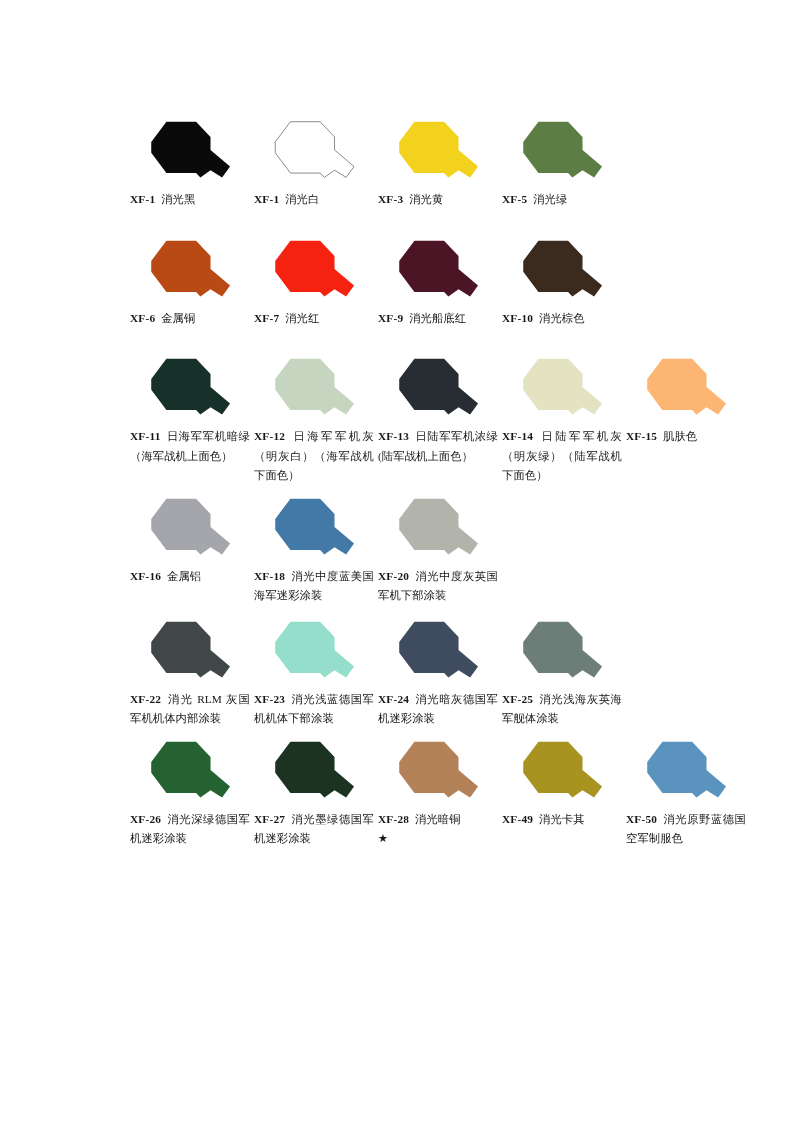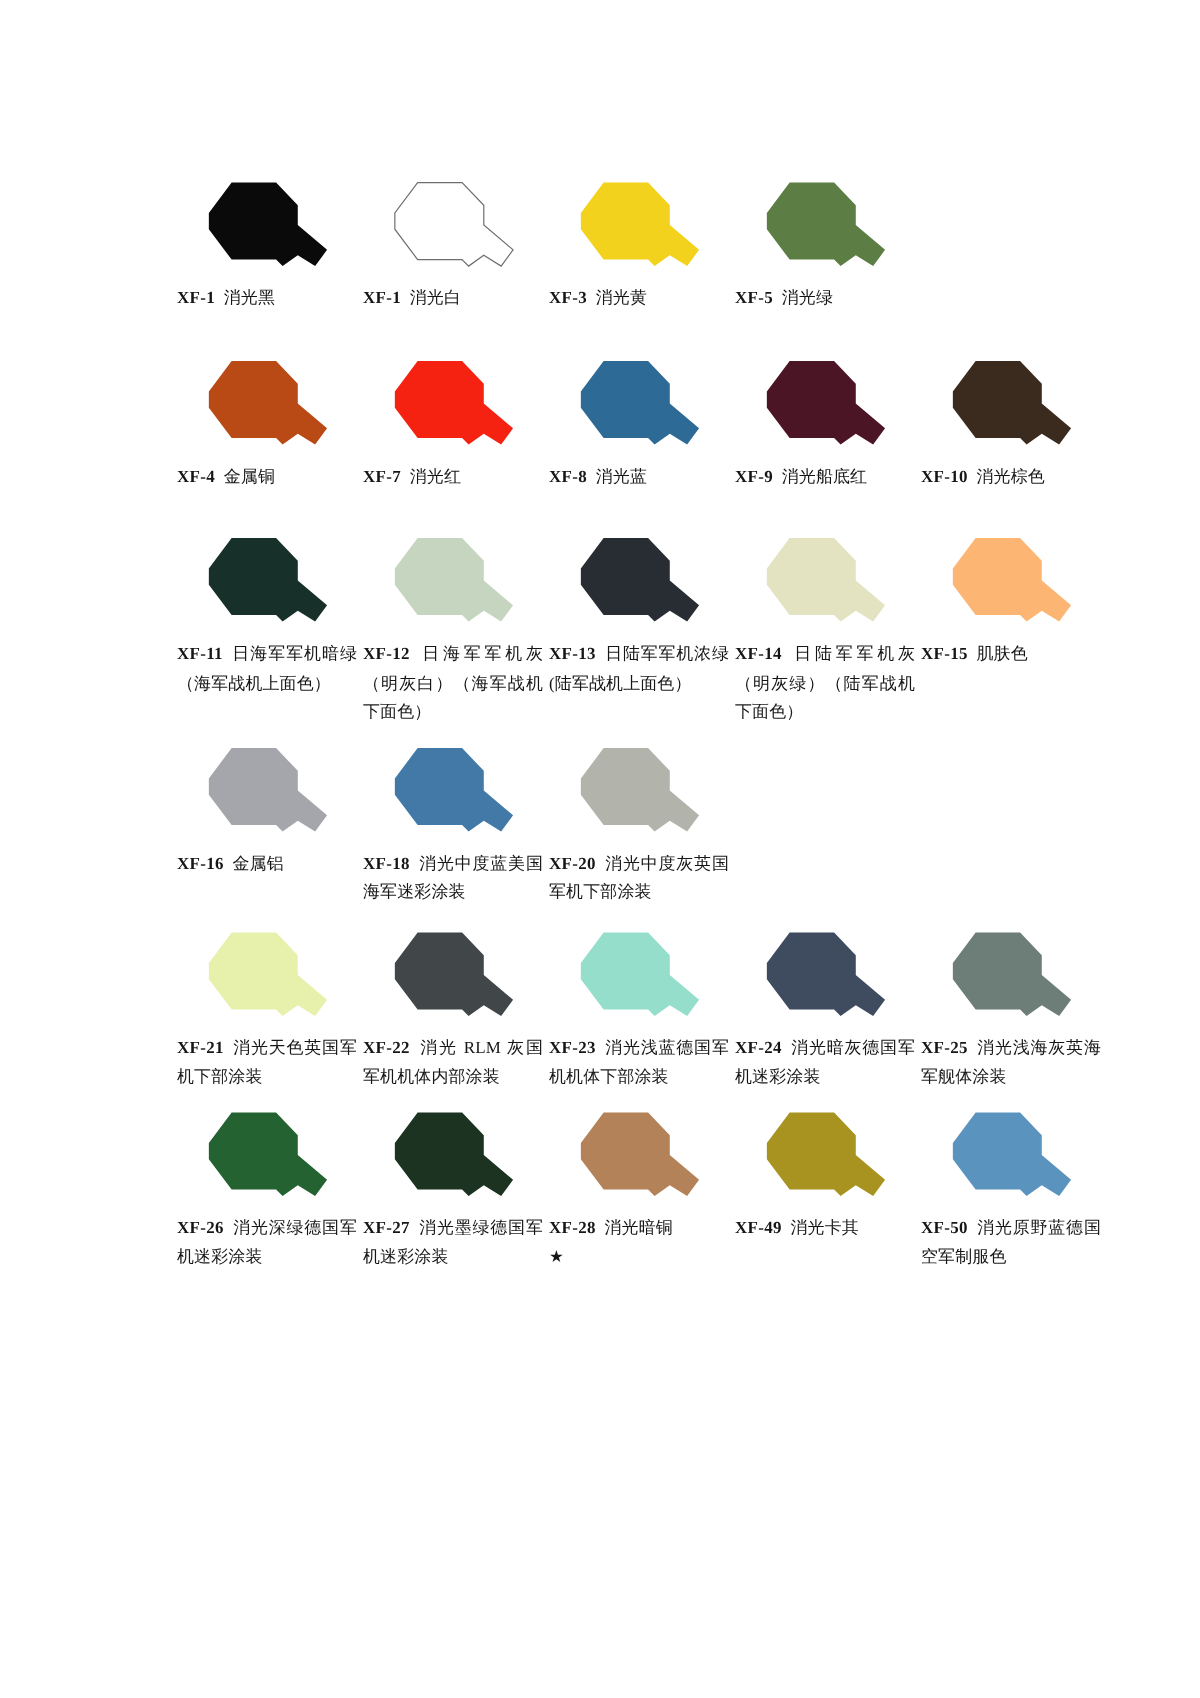--- a/index.html
+++ b/index.html
@@ -14,21 +14,21 @@
     color: #1a1a1a;
     position: relative;
     overflow: hidden;
   }
 
   .page {
     position: relative;
     width: 800px;
     height: 1132px;
     box-sizing: border-box;
-    padding: 118px 0 0 0;
+    padding: 118px 0 0 12px;
   }
 
   .grid {
     width: 620px;
     margin: 0 auto 0 118px;
   }
 
   .row {
     display: flex;
     flex-direction: row;
@@ -136,41 +136,33 @@
         </div>
       </div>
       <div class="row-sp-1"></div>
       <div class="row">
         <div class="cell">
           <div class="jar-wrap">
             <svg class="jar" viewBox="0 0 130 84" preserveAspectRatio="xMinYMin meet">
               <polygon points="31,1 72,1 92,22 92,40 119,63 108,78 92,68 78,78 72,72 31,72 10,44 10,29" fill="#b94a15" stroke="none" stroke-width="0" stroke-linejoin="miter"></polygon>
             </svg>
           </div>
-          <div class="caption"><span class="code">XF-4</span><span class="gap">&nbsp;&nbsp;</span><span class="nm">金属铜</span></div>
+          <div class="caption"><span class="code">XF-6</span><span class="gap">&nbsp;&nbsp;</span><span class="nm">金属铜</span></div>
         </div>
         <div class="cell">
           <div class="jar-wrap">
             <svg class="jar" viewBox="0 0 130 84" preserveAspectRatio="xMinYMin meet">
               <polygon points="31,1 72,1 92,22 92,40 119,63 108,78 92,68 78,78 72,72 31,72 10,44 10,29" fill="#f62211" stroke="none" stroke-width="0" stroke-linejoin="miter"></polygon>
             </svg>
           </div>
           <div class="caption"><span class="code">XF-7</span><span class="gap">&nbsp;&nbsp;</span><span class="nm">消光红</span></div>
         </div>
         <div class="cell">
           <div class="jar-wrap">
             <svg class="jar" viewBox="0 0 130 84" preserveAspectRatio="xMinYMin meet">
-              <polygon points="31,1 72,1 92,22 92,40 119,63 108,78 92,68 78,78 72,72 31,72 10,44 10,29" fill="#2d6a96" stroke="none" stroke-width="0" stroke-linejoin="miter"></polygon>
-            </svg>
-          </div>
-          <div class="caption"><span class="code">XF-8</span><span class="gap">&nbsp;&nbsp;</span><span class="nm">消光蓝</span></div>
-        </div>
-        <div class="cell">
-          <div class="jar-wrap">
-            <svg class="jar" viewBox="0 0 130 84" preserveAspectRatio="xMinYMin meet">
               <polygon points="31,1 72,1 92,22 92,40 119,63 108,78 92,68 78,78 72,72 31,72 10,44 10,29" fill="#4c1526" stroke="none" stroke-width="0" stroke-linejoin="miter"></polygon>
             </svg>
           </div>
           <div class="caption"><span class="code">XF-9</span><span class="gap">&nbsp;&nbsp;</span><span class="nm">消光船底红</span></div>
         </div>
         <div class="cell">
           <div class="jar-wrap">
             <svg class="jar" viewBox="0 0 130 84" preserveAspectRatio="xMinYMin meet">
               <polygon points="31,1 72,1 92,22 92,40 119,63 108,78 92,68 78,78 72,72 31,72 10,44 10,29" fill="#3b2a1e" stroke="none" stroke-width="0" stroke-linejoin="miter"></polygon>
             </svg>
@@ -243,28 +235,20 @@
           <div class="jar-wrap">
             <svg class="jar" viewBox="0 0 130 84" preserveAspectRatio="xMinYMin meet">
               <polygon points="31,1 72,1 92,22 92,40 119,63 108,78 92,68 78,78 72,72 31,72 10,44 10,29" fill="#b2b3ab" stroke="none" stroke-width="0" stroke-linejoin="miter"></polygon>
             </svg>
           </div>
           <div class="caption"><span class="code">XF-20</span><span class="gap">&nbsp;&nbsp;</span><span class="nm">消光中度灰英国军机下部涂装</span></div>
         </div>
       </div>
       <div class="row-sp-4"></div>
       <div class="row">
-        <div class="cell">
-          <div class="jar-wrap">
-            <svg class="jar" viewBox="0 0 130 84" preserveAspectRatio="xMinYMin meet">
-              <polygon points="31,1 72,1 92,22 92,40 119,63 108,78 92,68 78,78 72,72 31,72 10,44 10,29" fill="#e8f1ab" stroke="none" stroke-width="0" stroke-linejoin="miter"></polygon>
-            </svg>
-          </div>
-          <div class="caption"><span class="code">XF-21</span><span class="gap">&nbsp;&nbsp;</span><span class="nm">消光天色英国军机下部涂装</span></div>
-        </div>
         <div class="cell">
           <div class="jar-wrap">
             <svg class="jar" viewBox="0 0 130 84" preserveAspectRatio="xMinYMin meet">
               <polygon points="31,1 72,1 92,22 92,40 119,63 108,78 92,68 78,78 72,72 31,72 10,44 10,29" fill="#414748" stroke="none" stroke-width="0" stroke-linejoin="miter"></polygon>
             </svg>
           </div>
           <div class="caption"><span class="code">XF-22</span><span class="gap">&nbsp;&nbsp;</span><span class="nm">消光 RLM 灰国军机机体内部涂装</span></div>
         </div>
         <div class="cell">
           <div class="jar-wrap">

